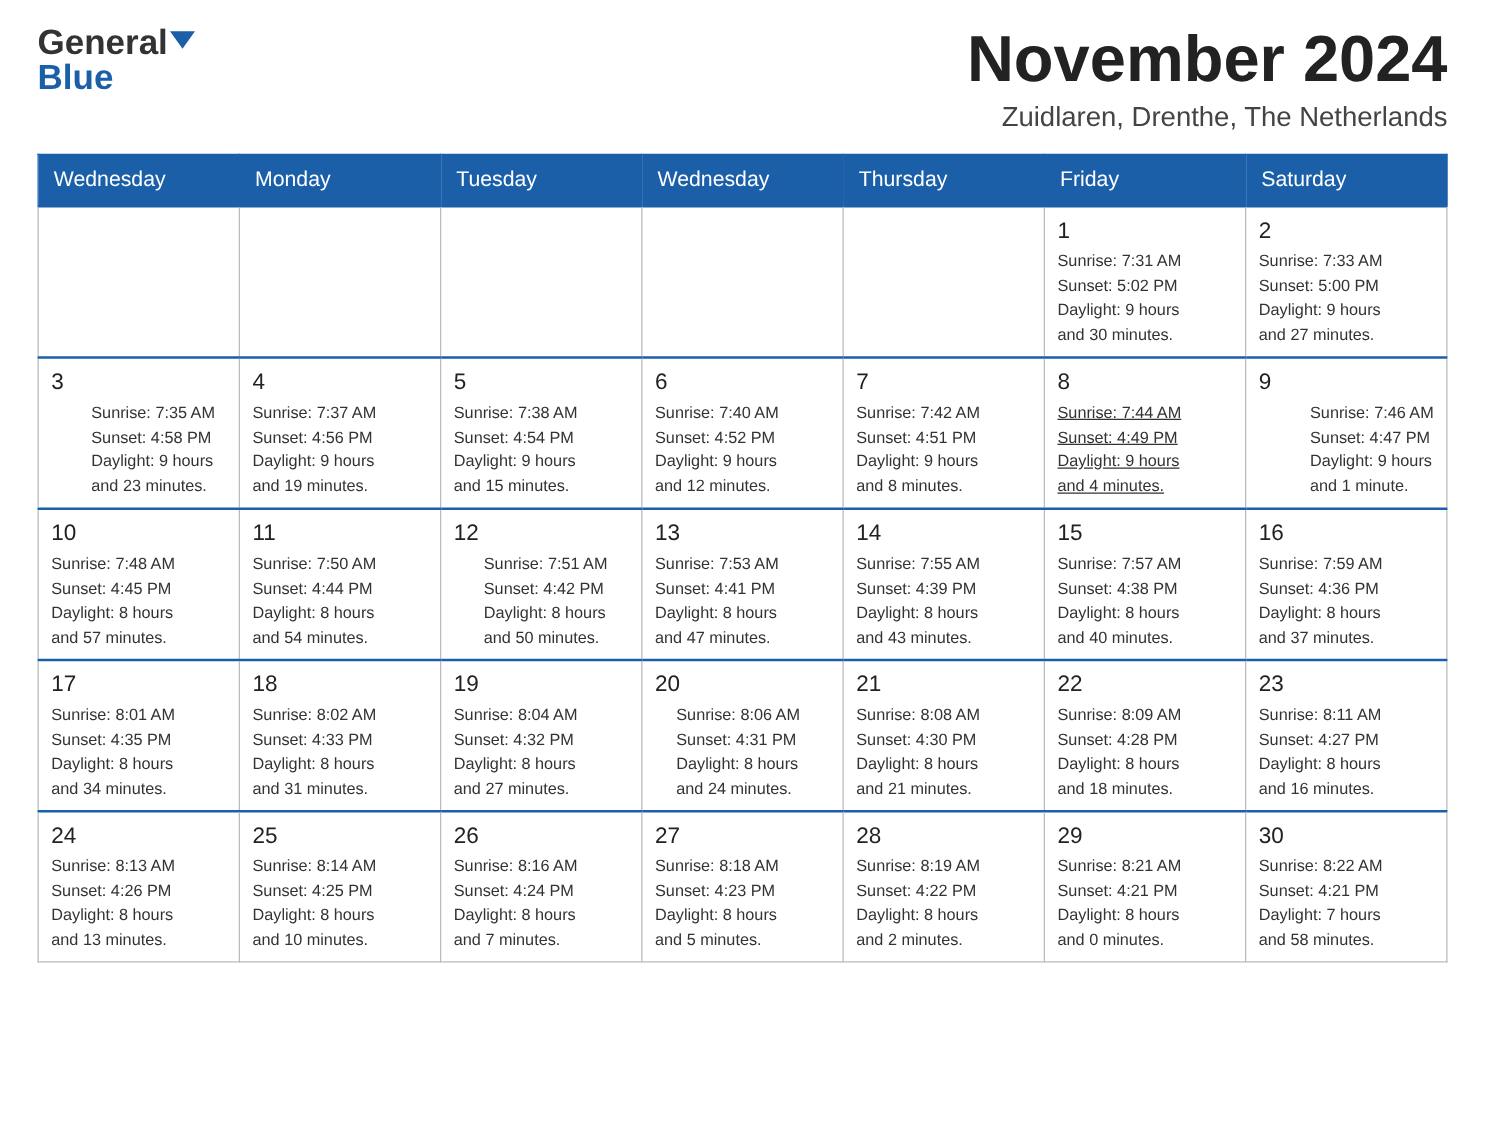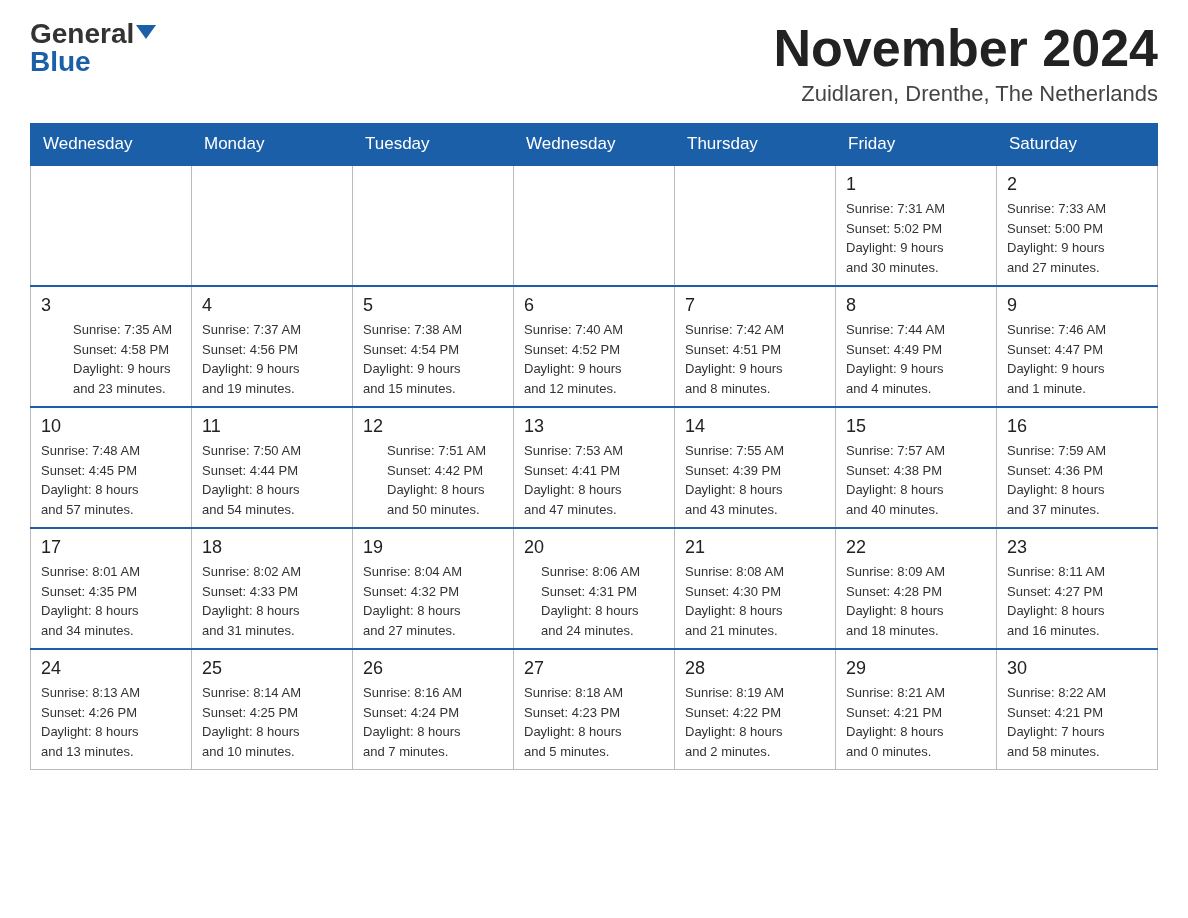--- a/index.html
+++ b/index.html
@@ -184,28 +184,28 @@
         </td>
         <td>
           <span class="day-number">7</span>
           <div class="day-info" style="white-space: pre-line;">Sunrise: 7:42 AM
 Sunset: 4:51 PM
 Daylight: 9 hours
 and 8 minutes.</div>
         </td>
         <td>
           <span class="day-number">8</span>
-          <div class="day-info" style="white-space: pre-line;">Sunrise: 7:44 AM
+          <div class="day-info" style="white-space: pre-line; text-decoration: underline;">Sunrise: 7:44 AM
 Sunset: 4:49 PM
 Daylight: 9 hours
 and 4 minutes.</div>
         </td>
         <td>
           <span class="day-number">9</span>
-          <div class="day-info" style="white-space: pre-line;">Sunrise: 7:46 AM
+          <div class="day-info" style="white-space: pre-line; margin-left: 41px;">Sunrise: 7:46 AM
 Sunset: 4:47 PM
 Daylight: 9 hours
 and 1 minute.</div>
         </td>
       </tr>
       <tr>
         <td>
           <span class="day-number">10</span>
           <div class="day-info" style="white-space: pre-line;">Sunrise: 7:48 AM
 Sunset: 4:45 PM

